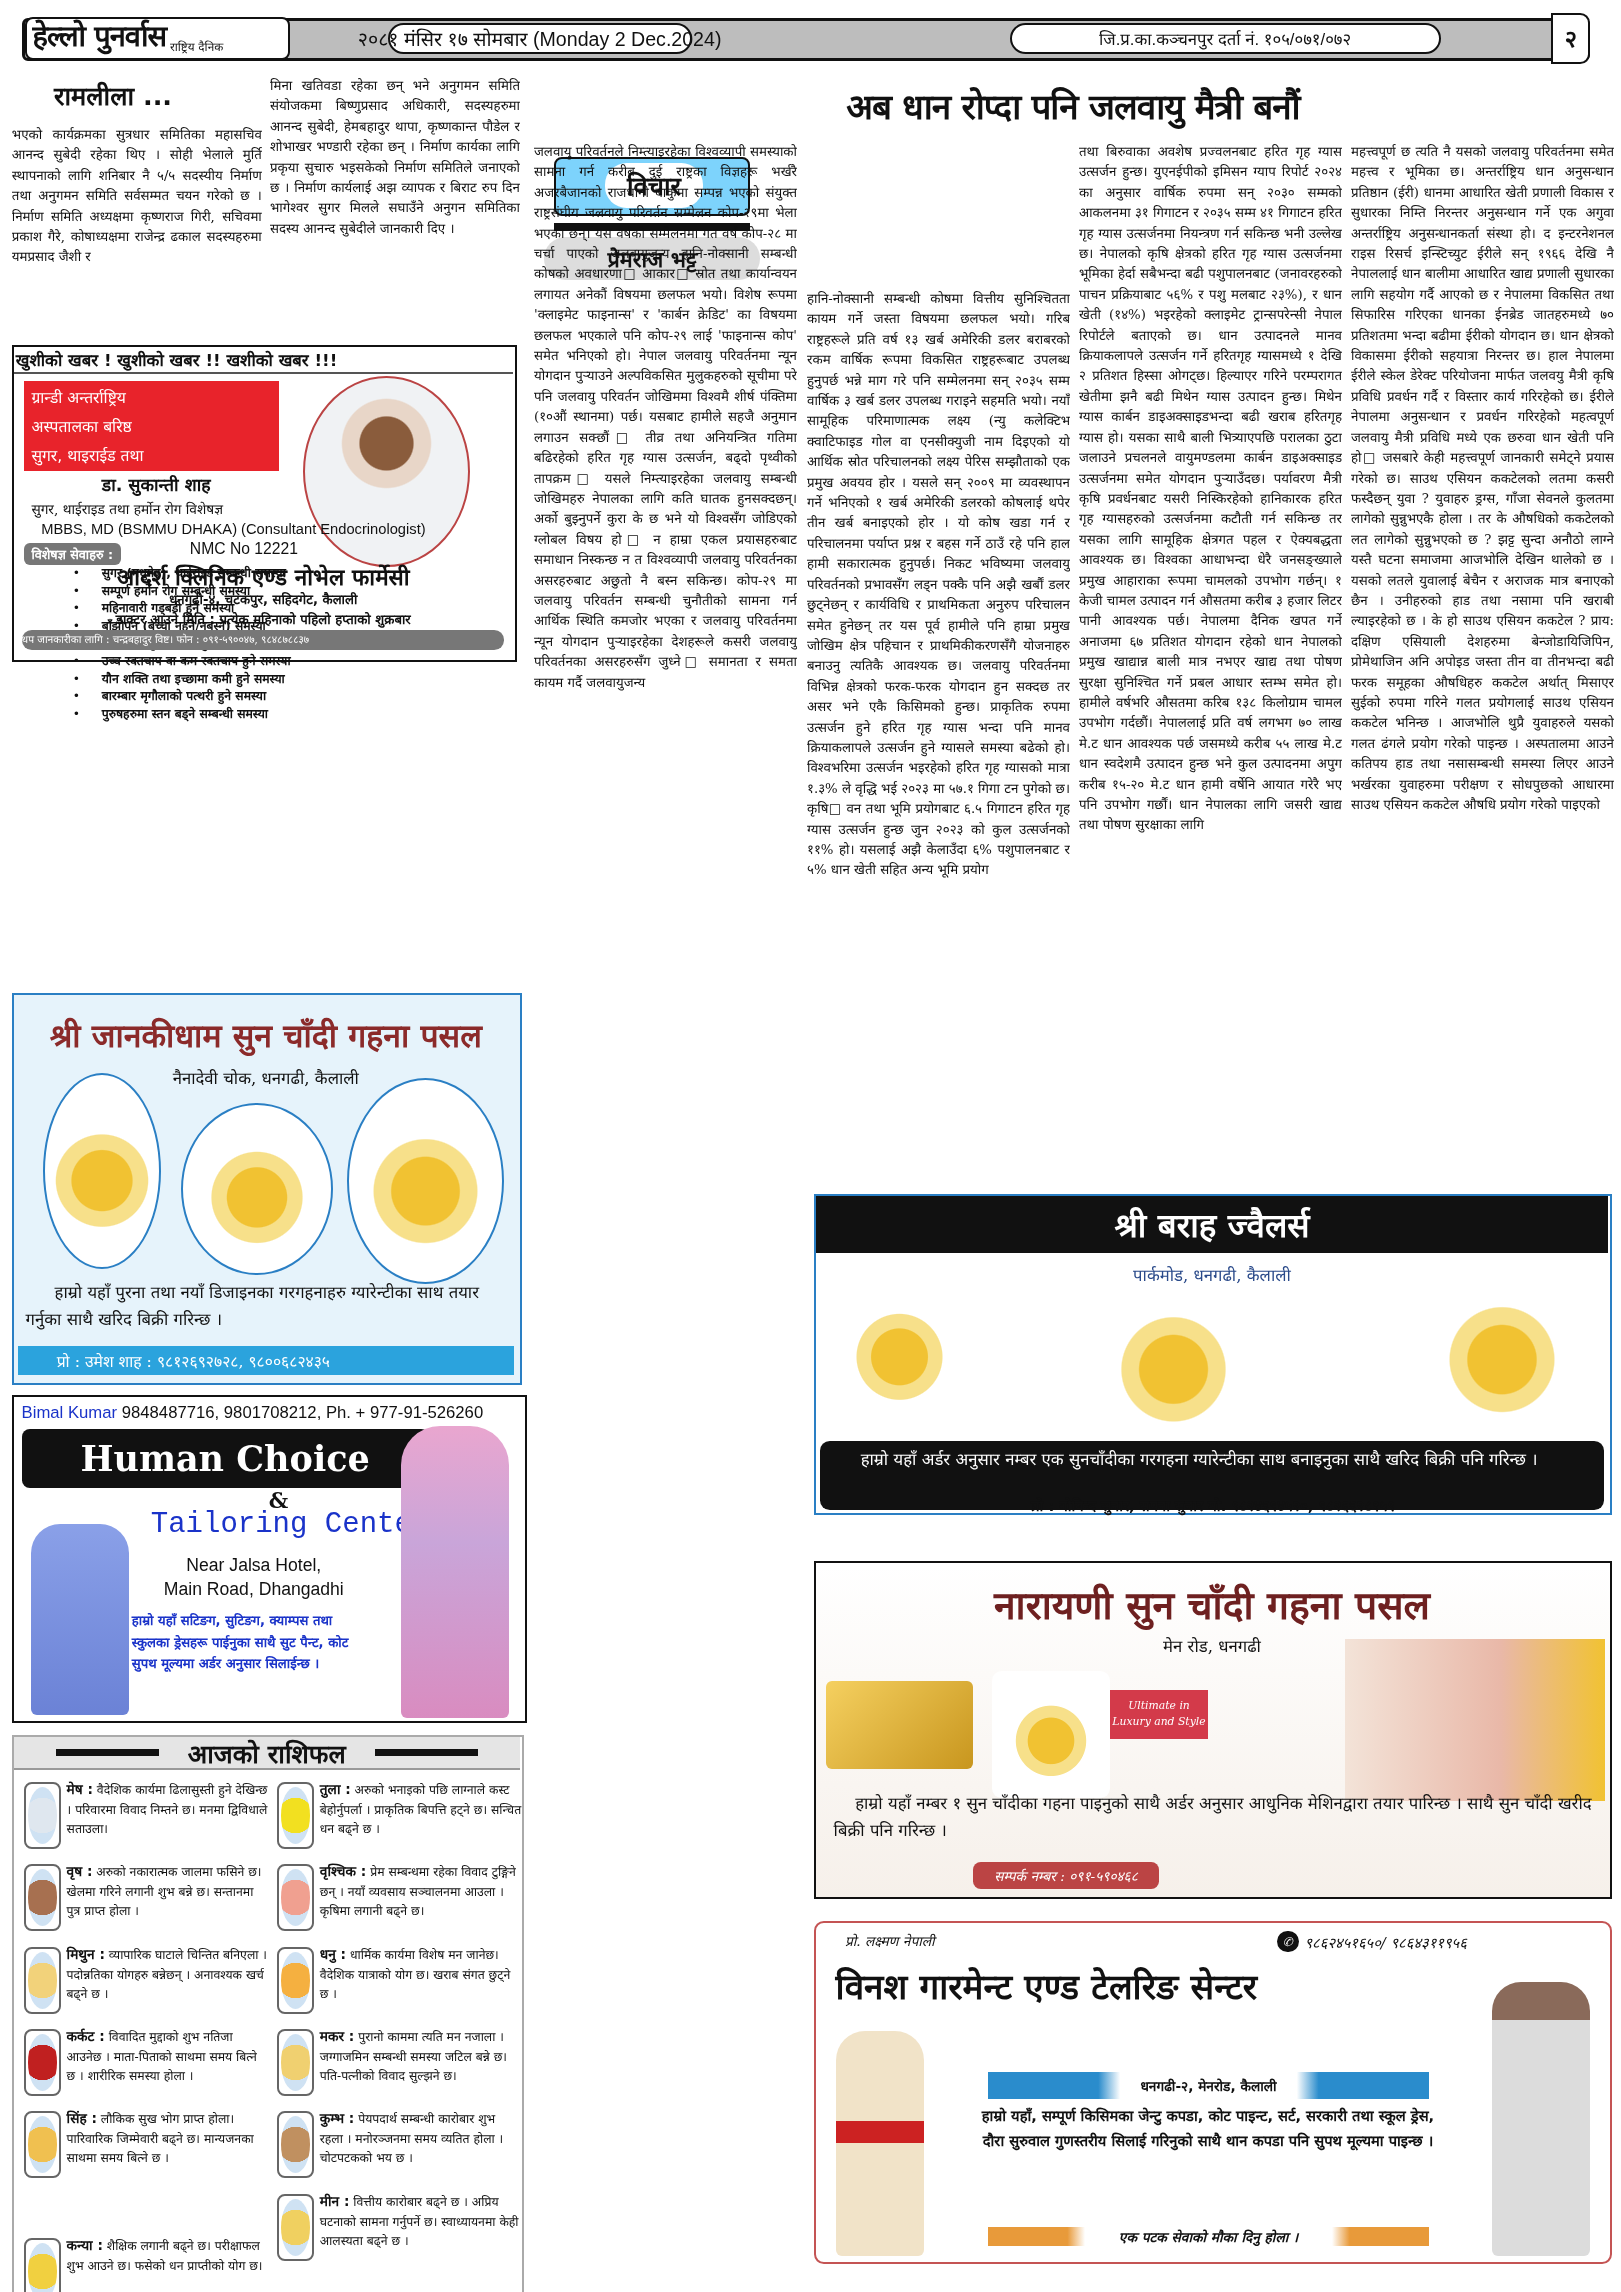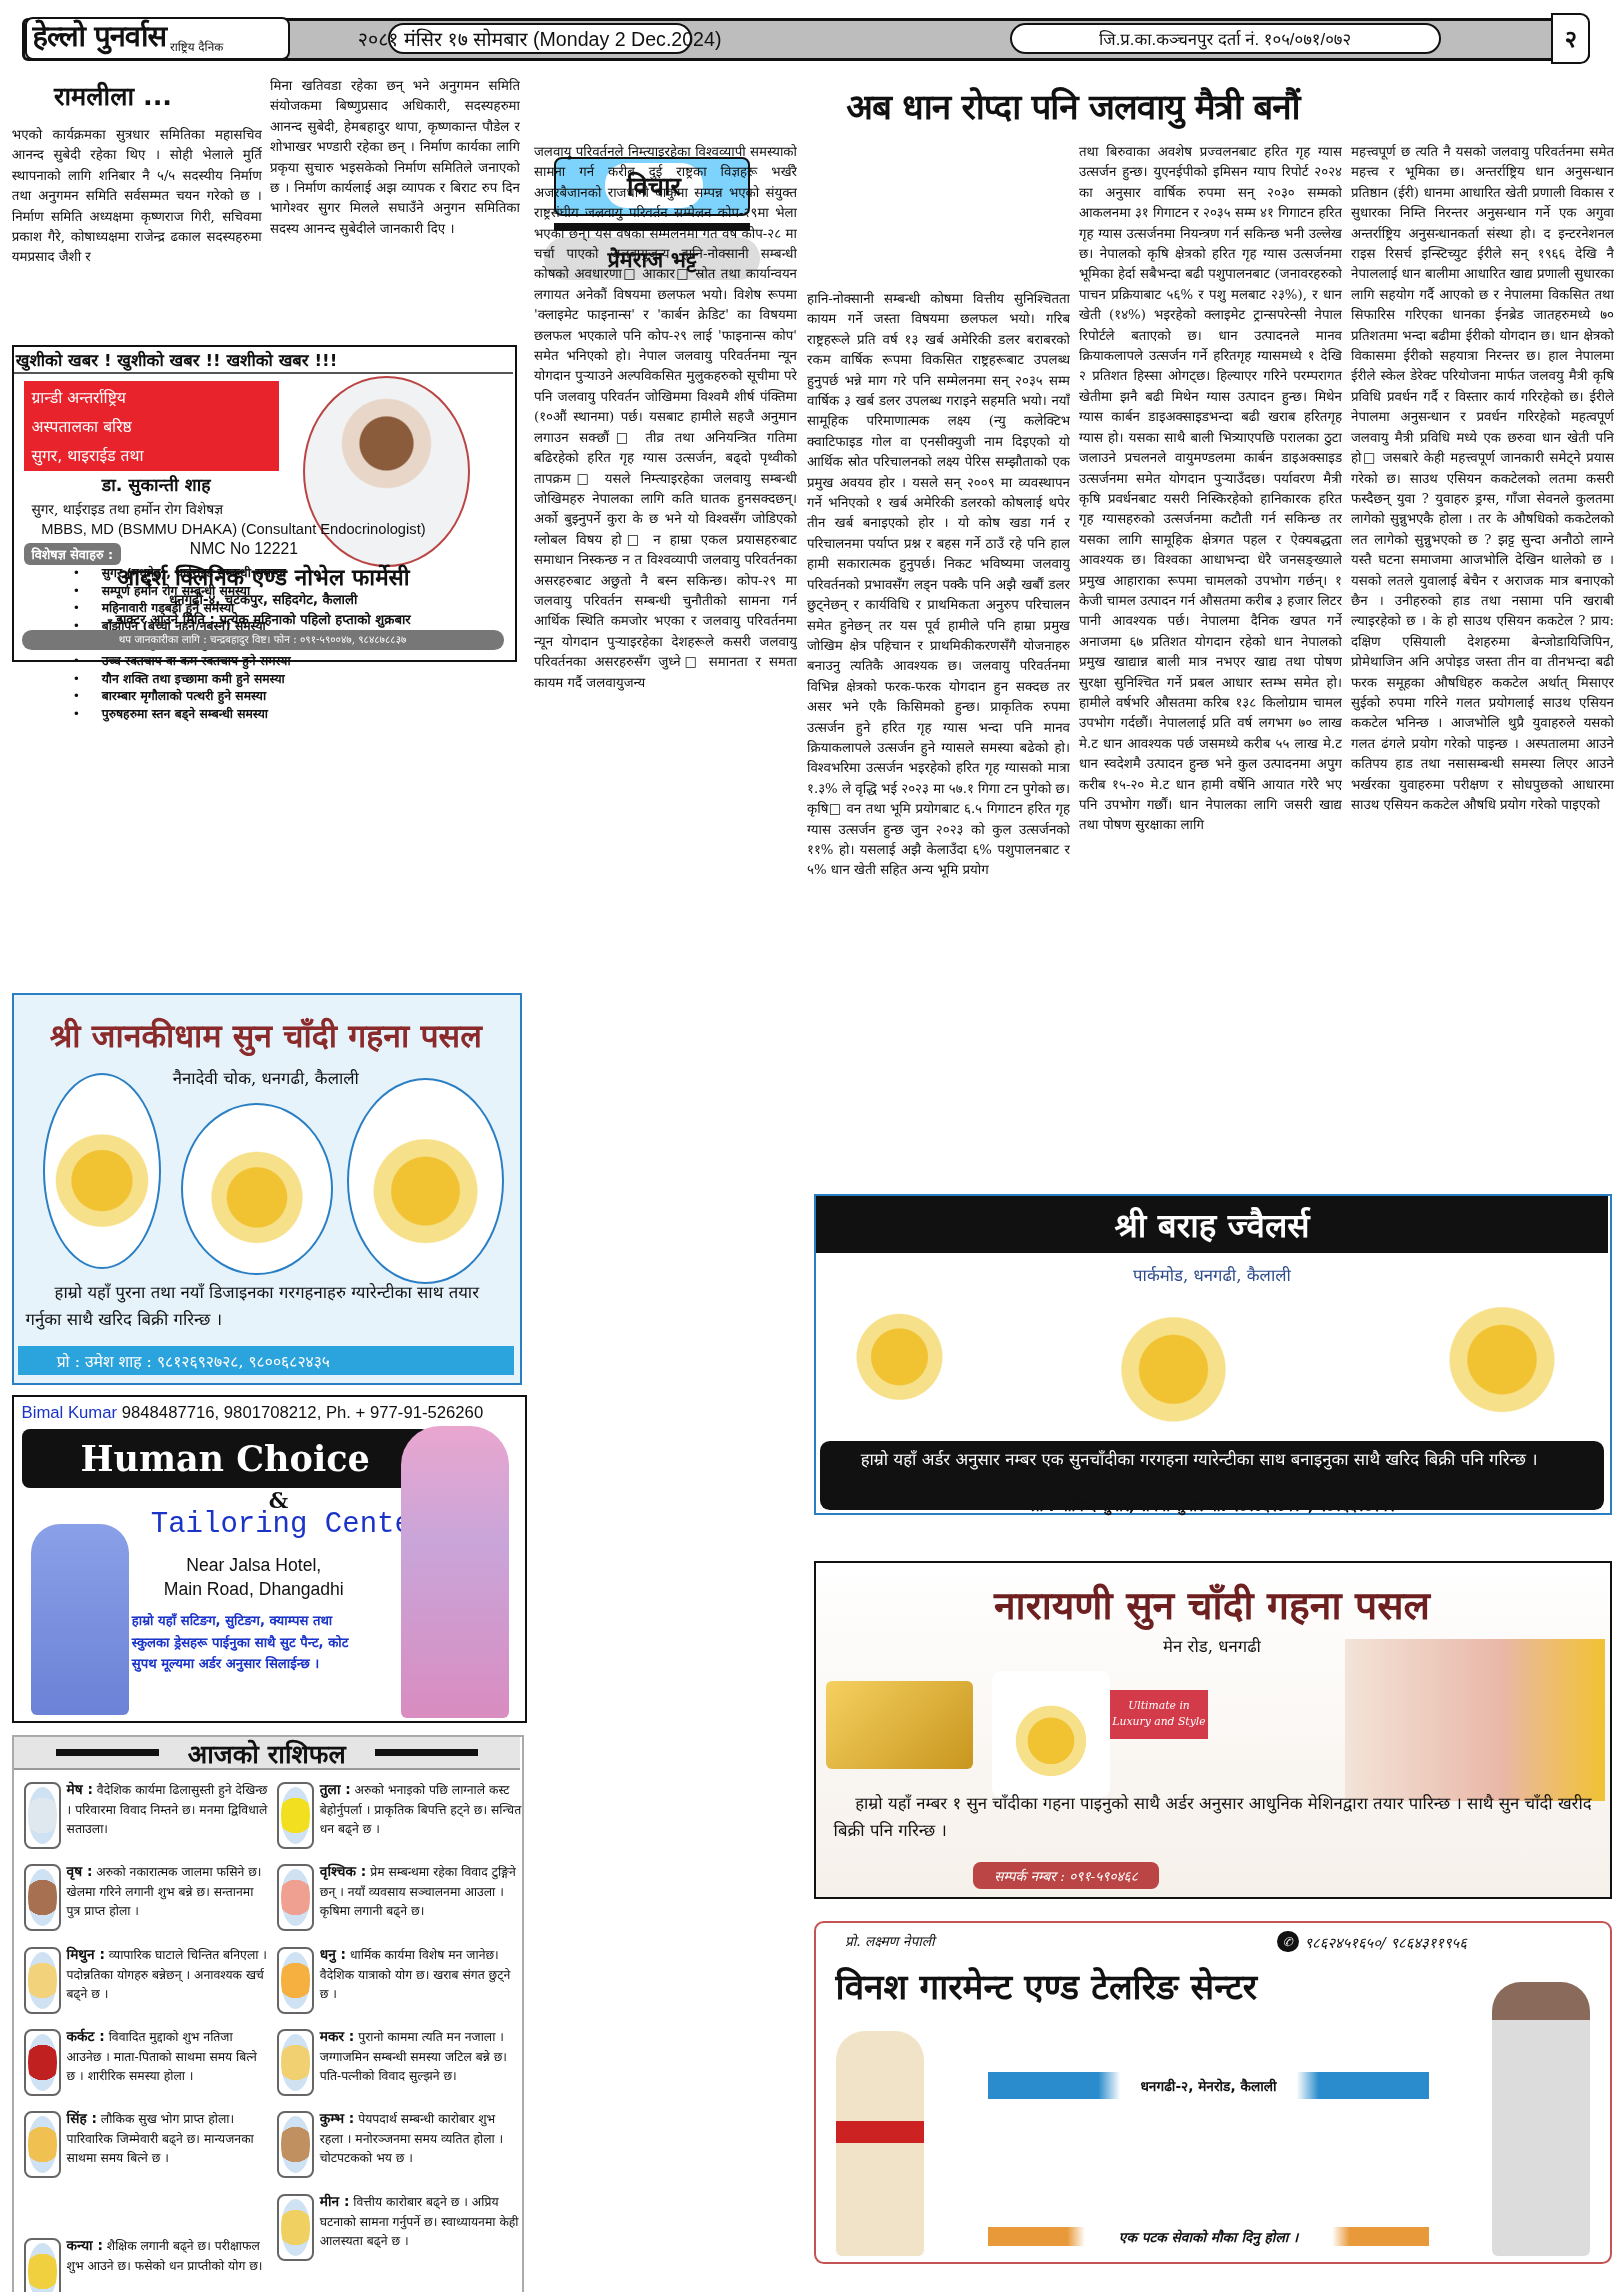--- a/index.html
+++ b/index.html
@@ -33,21 +33,21 @@
 #doc-degree{left:27.4px;top:174px;font-family:"Liberation Sans",sans-serif;font-size:14.7px;white-space:nowrap}
 #doc-nmc{left:176px;top:193px;font-family:"Liberation Sans",sans-serif;font-size:15.7px}
 #doc-services-label{left:9.8px;top:196px;background:#777;color:#fff;border-radius:5.9px;padding:2px 7.8px;font-family:"DejaVu Sans",sans-serif;font-weight:bold;font-size:12.7px}
 #doc-services{left:59px;top:218px;font-family:"DejaVu Sans",sans-serif;font-weight:bold;font-size:12.3px;line-height:17.6px}
 #doc-services li{list-style:none}
 #doc-services li::before{content:"•";margin-right:21.6px;font-weight:normal}
 
 #doctor-ad .in{position:absolute}
 #clinic-addr{left:0;width:499px;text-align:center;font-family:"DejaVu Sans",sans-serif;font-weight:bold;font-size:13.2px}
 #clinic-visit{left:0;width:499px;text-align:center;font-family:"DejaVu Sans",sans-serif;font-weight:bold;font-size:13.2px;white-space:nowrap}
-#clinic-info{left:7.8px;width:482px;height:19.6px;background:#777;color:#fff;border-radius:9.8px;text-align:center;font-size:10.3px;line-height:19.6px}
+#clinic-info{left:7.8px;width:482px;height:19.6px;background:#777;color:#fff;border-radius:9.8px;text-align:left;font-size:10.3px;line-height:19.6px}
 
 #janaki-ad{left:11.8px;top:993px;width:510px;height:392px;border:2.9px solid #2a7fc4;background:#e6f3fb}
 #janaki-title{left:0;top:17.6px;width:504px;text-align:center;font-family:"DejaVu Sans",sans-serif;font-weight:bold;font-size:32px;color:#8b2a2a}
 #janaki-addr{left:0;top:71px;width:504px;text-align:center;font-size:16.7px}
 .jewel-oval{position:absolute;border:2px solid #2a7fc4;border-radius:50%;background:radial-gradient(circle at 50% 55%,#f1c232 0 25%,#f7e08a 26% 38%,#fff 39%)}
 #janaki-desc{left:11.8px;top:284px;width:490px;font-size:16.7px;line-height:27.4px;text-indent:29px}
 #janaki-prop{left:3.9px;top:351px;width:496px;height:29px;background:#2ba3dd;color:#fff;font-size:15.7px;display:flex;align-items:center;padding-left:39px}
 
 #human-ad{left:11.8px;top:1395px;width:515px;height:328px;border:2.9px solid #111;background:#fff}
 #human-contact{left:7.8px;top:5.9px;font-family:"Liberation Sans",sans-serif;font-size:16.7px;white-space:nowrap}
@@ -283,15 +283,16 @@
 <div id="binas-ad" class="abs">
   <div id="binas-prop" class="abs">प्रो. लक्ष्मण नेपाली</div>
   <div id="binas-phone" class="abs" style="left:461px">
     <span class="ph">✆</span>
     <span>९८६२४५१६५०/ ९८६४३११९५६</span>
   </div>
   <div id="binas-title" class="abs">विनश गारमेन्ट एण्ड टेलरिङ सेन्टर</div>
   <div id="binas-man1" class="abs"></div>
   <div id="binas-man2" class="abs"></div>
   <div id="binas-addr" class="abs" style="left:172px;width:441px">धनगढी-२, मेनरोड, कैलाली</div>
+  <div id="binas-desc" class="abs" style="left:157px;width:470px">हाम्रो यहाँ, सम्पूर्ण किसिमका जेन्टु कपडा, कोट पाइन्ट, सर्ट, सरकारी तथा स्कूल ड्रेस, दौरा सुरुवाल गुणस्तरीय सिलाई गरिनुको साथै थान कपडा पनि  सुपथ मूल्यमा पाइन्छ ।</div>
   <div id="binas-slogan" class="abs" style="left:172px;width:441px">एक पटक सेवाको मौका दिनु होला ।</div>
 </div>
 
 
 </body></html>

